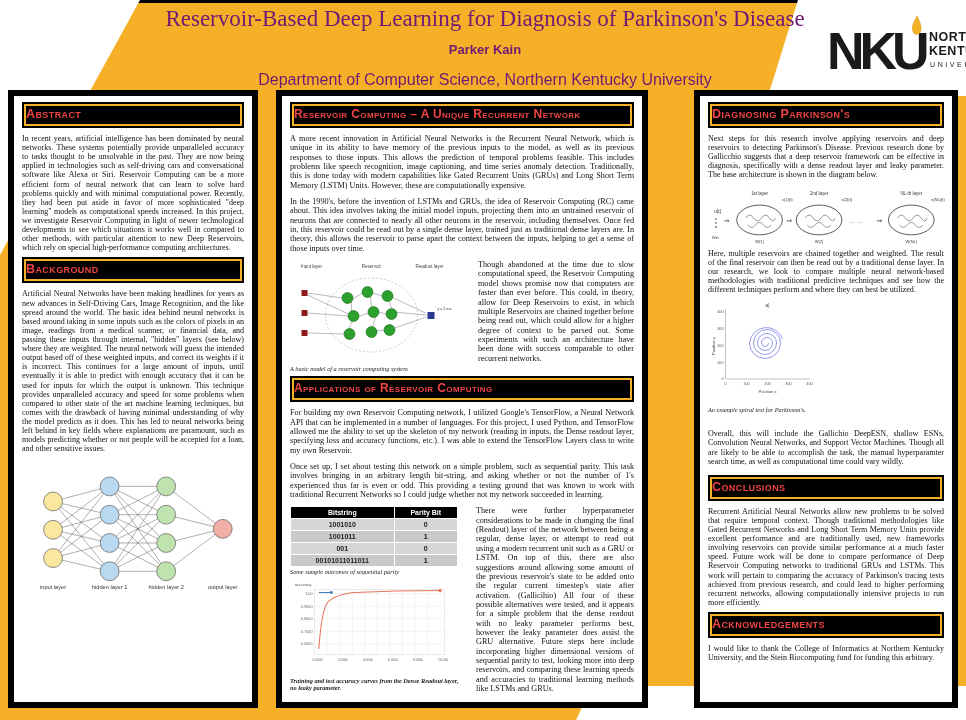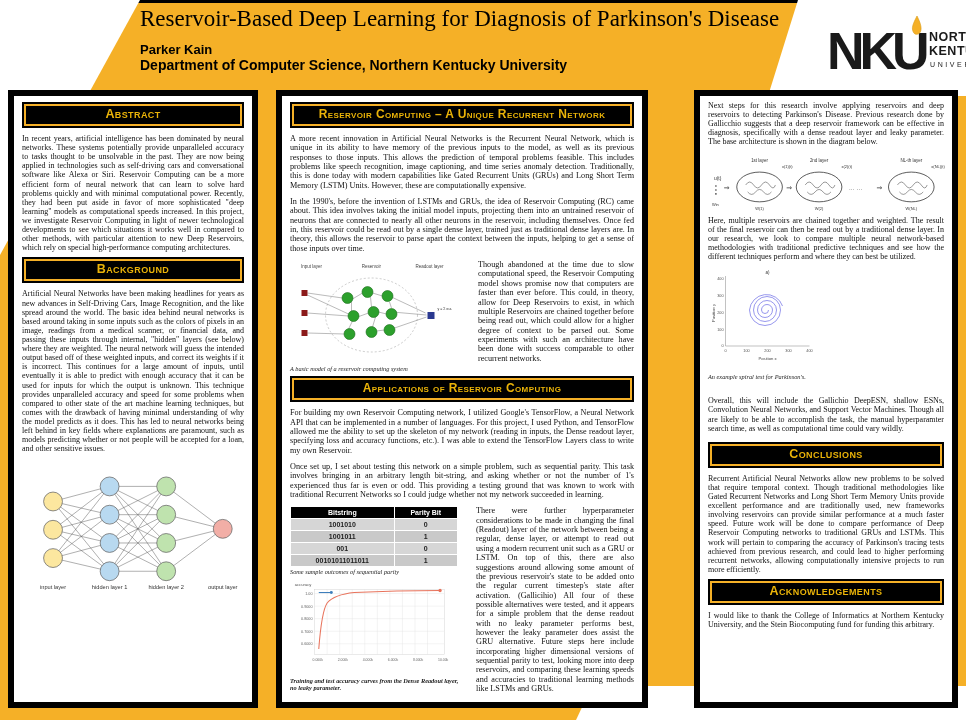--- a/index.html
+++ b/index.html
@@ -7,37 +7,37 @@
        font-family:"Liberation Serif",serif;}
   .top-edge{position:absolute;top:0;left:0;width:966px;height:3px;background:#000;z-index:1;}
   .white-corner{position:absolute;background:#fff;z-index:2;}
   #corner-tl{left:0;top:0;width:150px;height:260px;
      clip-path:polygon(0 0,140px 0,0 255px);}
   #corner-tr{left:760px;top:0;width:206px;height:96px;
      clip-path:polygon(38px 0,206px 0,206px 96px,8px 96px);}
   #corner-br{left:560px;top:686px;width:406px;height:34px;
      clip-path:polygon(32px 0,406px 0,406px 34px,16px 34px);}
 
-  .poster-header{position:absolute;top:6px;left:140px;width:690px;text-align:left;z-index:3;color:#000000;}
+  .poster-header{position:absolute;top:6px;left:140px;width:690px;text-align:center;z-index:3;color:#701a75;}
   .title{font-size:23px;line-height:1.1;}
   .author{font-family:"Liberation Sans",sans-serif;font-weight:bold;font-size:13px;margin-top:11px;}
-  .dept{font-family:"Liberation Sans",sans-serif;font-weight:bold;font-size:14px;margin-top:0;}
+  .dept{font-family:"Liberation Sans",sans-serif;font-weight:normal;font-size:16px;margin-top:14px;}
   .mentor{font-family:"Liberation Sans",sans-serif;font-weight:bold;font-size:10px;margin-top:1px;}
 
   .logo{position:absolute;top:16px;left:829px;z-index:4;}
 
   .column{position:absolute;top:90px;height:618px;background:#fff;border:6px solid #000;
           box-sizing:border-box;z-index:5;padding:5px 8px;overflow:hidden;}
   #col-left{left:8px;width:250px;}
   #col-mid{left:276px;width:372px;}
   #col-right{left:694px;width:264px;}
 
-  .sec-head{background:#000;color:#eab308;font-family:"Liberation Sans",sans-serif;
+  .sec-head{background:#000;color:#ef4444;font-family:"Liberation Sans",sans-serif;
             font-variant:small-caps;font-weight:bold;font-size:12.5px;letter-spacing:.4px;
-            text-align:center;padding:1px 0 3px;border:2px solid #F5B027;
+            text-align:left;padding:1px 0 3px;border:2px solid #F5B027;
             box-shadow:0 0 0 2px #000;margin:3px 2px 8px;}
   #col-mid .sec-head{font-size:12px;}
 
   p.body{font-size:8px;line-height:1.14;text-align:justify;margin:0 0 7px;color:#101010;}
   #col-mid p.body{font-size:8.2px;}
 
   .fig-caption{font-style:italic;font-size:6.3px;color:#222;line-height:1.15;margin-top:1px;}
   .flexrow{display:flex;gap:16px;align-items:flex-start;}
   .figblock{flex:0 0 auto;}
   .growtext{flex:1 1 auto;}
@@ -268,20 +268,21 @@
         <line x1="26" y1="12" x2="38" y2="12" stroke="#3D7EBB" stroke-width="1"></line>
         <circle cx="38" cy="12" r="1.4" fill="#3D7EBB"></circle>
       </svg>
       <div class="fig-caption" style="font-weight:bold;">Training and test accuracy curves from the Dense Readout layer, no leaky parameter.</div>
     </div>
     <p class="body growtext">There were further hyperparameter considerations to be made in changing the final (Readout) layer of the network between being a regular, dense layer, or attempt to read out using a modern recurrent unit such as a GRU or LSTM. On top of this, there are also suggestions around allowing some amount of the previous reservoir's state to be added onto the regular current timestep's state after activation. (Gallicihio) All four of these possible alternatives were tested, and it appears for a simple problem that the dense readout with no leaky parameter performs best, however the leaky parameter does assist the GRU alternative. Future steps here include incorporating higher dimensional versions of sequential parity to test, looking more into deep reservoirs, and comparing these learning speeds and accuracies to traditional learning methods like LSTMs and GRUs.</p>
   </div>
 </div>
 
 <div id="col-right" class="column">
+  <div class="sec-head">Diagnosing Parkinson's</div>
   <p class="body">Next steps for this research involve applying reservoirs and deep reservoirs to detecting Parkinson's Disease. Previous research done by Gallicchio suggests that a deep reservoir framework can be effective in diagnosis, specifically with a dense readout layer and leaky parameter. The base architecture is shown in the diagram below.</p>
 
   <svg width="238" height="58" viewBox="0 0 240 58">
     <g font-size="4.5" fill="#333" text-anchor="middle">
       <text x="52" y="8">1st layer</text>
       <text x="112" y="8">2nd layer</text>
       <text x="205" y="8">NL-th layer</text>
     </g>
     <g font-size="4" fill="#333" text-anchor="middle">
       <text x="52" y="56">W(1)</text>

